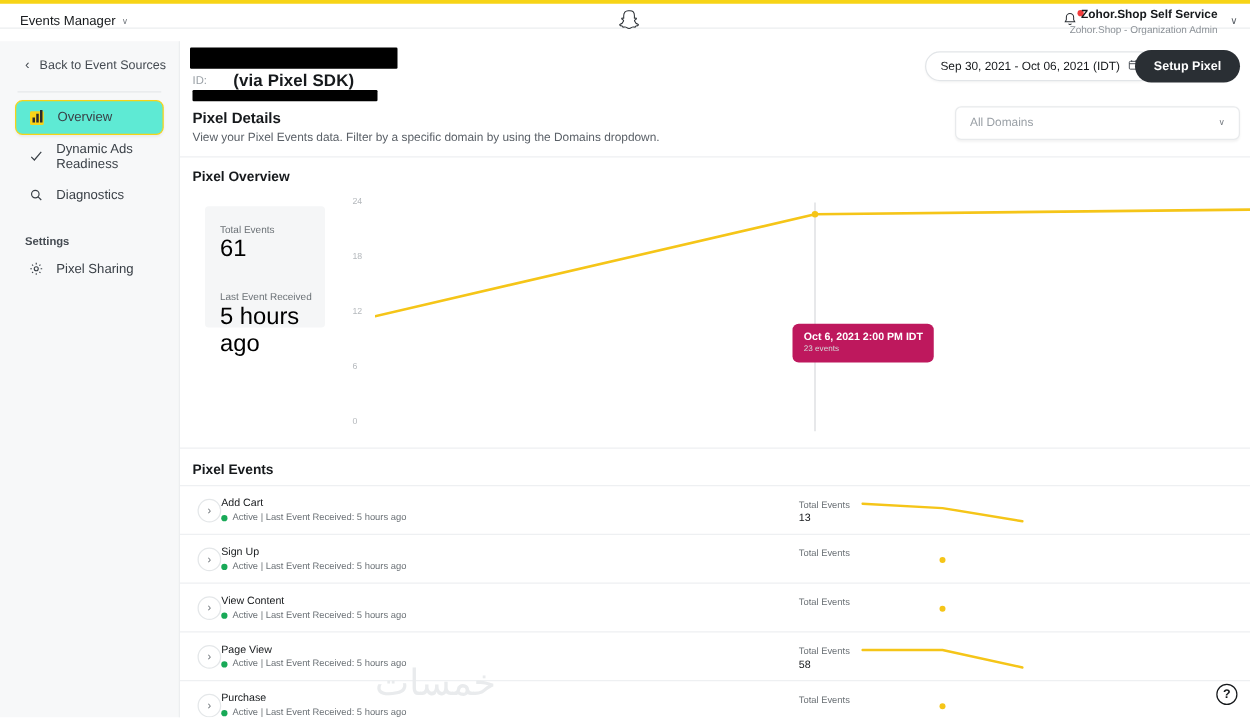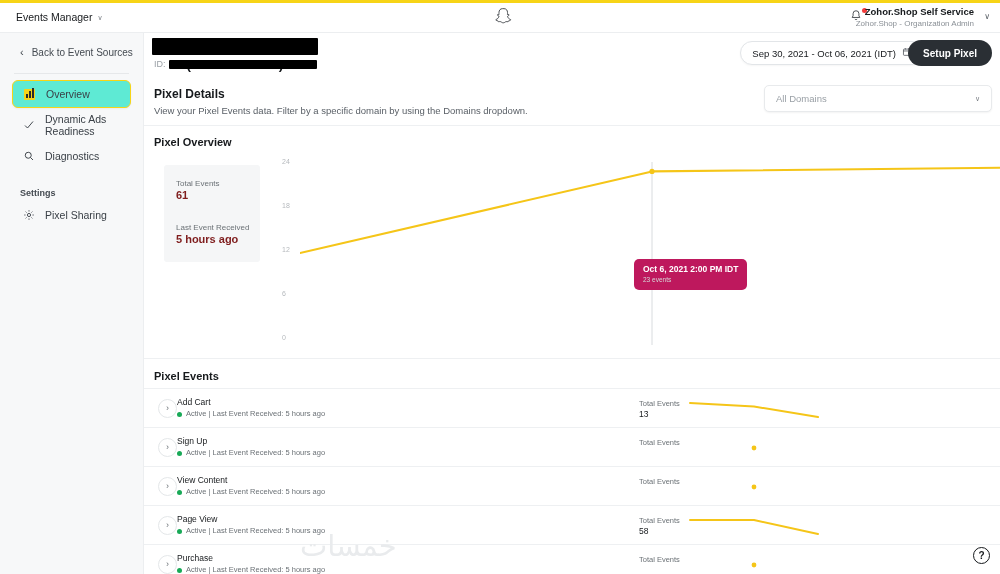--- a/index.html
+++ b/index.html
@@ -7,21 +7,21 @@
     width: 1000px; height: 574px;
     font-family: "Liberation Sans", sans-serif;
     background: #ffffff;
     overflow: hidden;
     color: #16191c;
   }
   #app { position: relative; width: 1000px; height: 574px; }
 
   
   .topbar {
-    position: absolute; top: 0; left: 0; width: 1000px; height: 33px;
+    position: absolute; top: 0; left: 0; width: 1000px; height: 23px;
     background: #ffffff; display: flex; align-items: center;
     border-bottom: 1px solid #eceef0;
   }
   .topbar-accent {
     position: absolute; top: 0; left: 0; width: 1000px; height: 3px;
     background: #f7d417;
   }
   .em-menu {
     position: absolute; left: 16px; top: 11px;
     display: flex; align-items: center; gap: 5px;
@@ -80,21 +80,21 @@
   
   .main { position: absolute; left: 144px; top: 33px; width: 856px; height: 541px; background: #fff; overflow: hidden; }
 
   .page-head { position: relative; height: 48px; }
   .redact {
     background: #000; border-radius: 1px; display: inline-block; vertical-align: middle;
   }
   .title-line { position: absolute; left: 8px; top: 5px; display: flex; align-items: center; gap: 2px; flex-direction: column; }
   .title-redact { width: 166px; height: 17px; }
   .title-tail { font-size: 13.5px; font-weight: bold; color: #16191c; letter-spacing: .1px; }
-  .id-line { position: absolute; left: 10px; top: 26px; display: flex; align-items: flex-end; gap: 3px; }
+  .id-line { position: absolute; left: 10px; top: 26px; display: flex; align-items: flex-start; gap: 3px; flex-direction: column; }
   .id-label { font-size: 9px; color: #9aa0a6; }
   .id-redact { width: 148px; height: 9px; }
 
   .daterange {
     position: absolute; right: 76px; top: 8px;
     height: 24px; background: #fff; border: 1px solid #e2e5e8; border-radius: 13px;
     display: flex; align-items: center; gap: 6px; padding: 0 11px;
     font-size: 9.5px; color: #16191c; cursor: pointer;
     box-shadow: 0 1px 2px rgba(0,0,0,.04);
   }
@@ -120,21 +120,21 @@
   .card { border-top: 1px solid #eef0f2; }
   .card-title { font-size: 11px; font-weight: bold; color: #16191c; padding: 10px 0 0 10px; }
 
   
   .chart-wrap { position: relative; height: 210px; margin: 0 8px 0 10px; }
   .stats-box {
     position: absolute; left: 10px; top: 17px; width: 96px; height: 97px;
     background: #f5f6f7; border-radius: 3px; padding: 14px 0 0 12px;
   }
   .stat-label { font-size: 8px; color: #6b7176; }
-  .stat-value { font-size: 11px; font-weight: bold; color: #7f1d1d; margin-top: 1px; }
+  .stat-value { font-size: 19px; font-weight: normal; color: #000000; margin-top: 1px; }
   .stat-gap { height: 22px; }
   .chart-area { position: absolute; left: 128px; top: 8px; right: 0; height: 195px; }
   .ytick { position: absolute; font-size: 7px; color: #b5b9bd; left: 0; }
   .tooltip {
     position: absolute; background: #be185d; color: #fff; border-radius: 5px;
     padding: 5px 9px 6px 9px; text-align: left; pointer-events: none;
   }
   .tt-title { font-size: 8.5px; font-weight: bold; line-height: 11px; white-space: nowrap; }
   .tt-sub { font-size: 6.5px; color: #d6d8da; line-height: 9px; }
 

